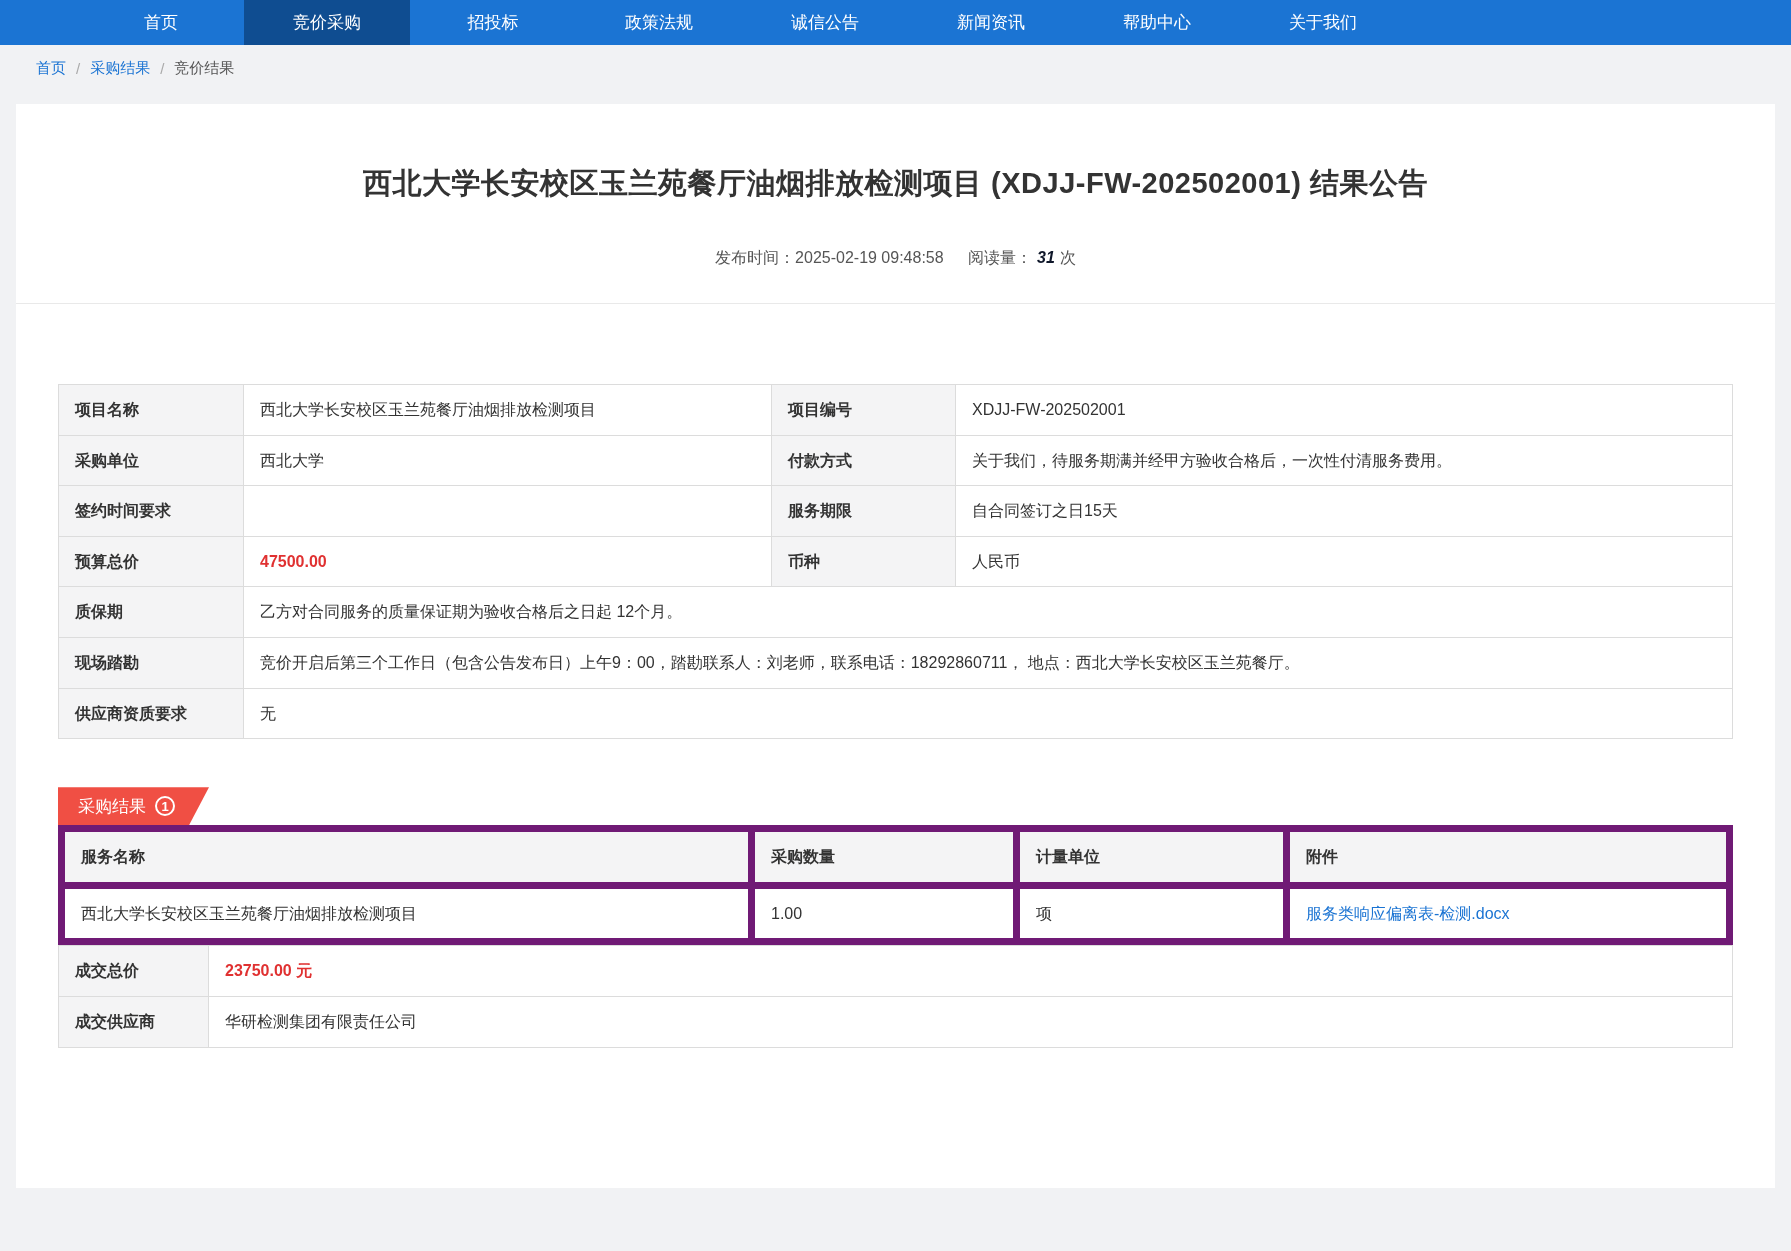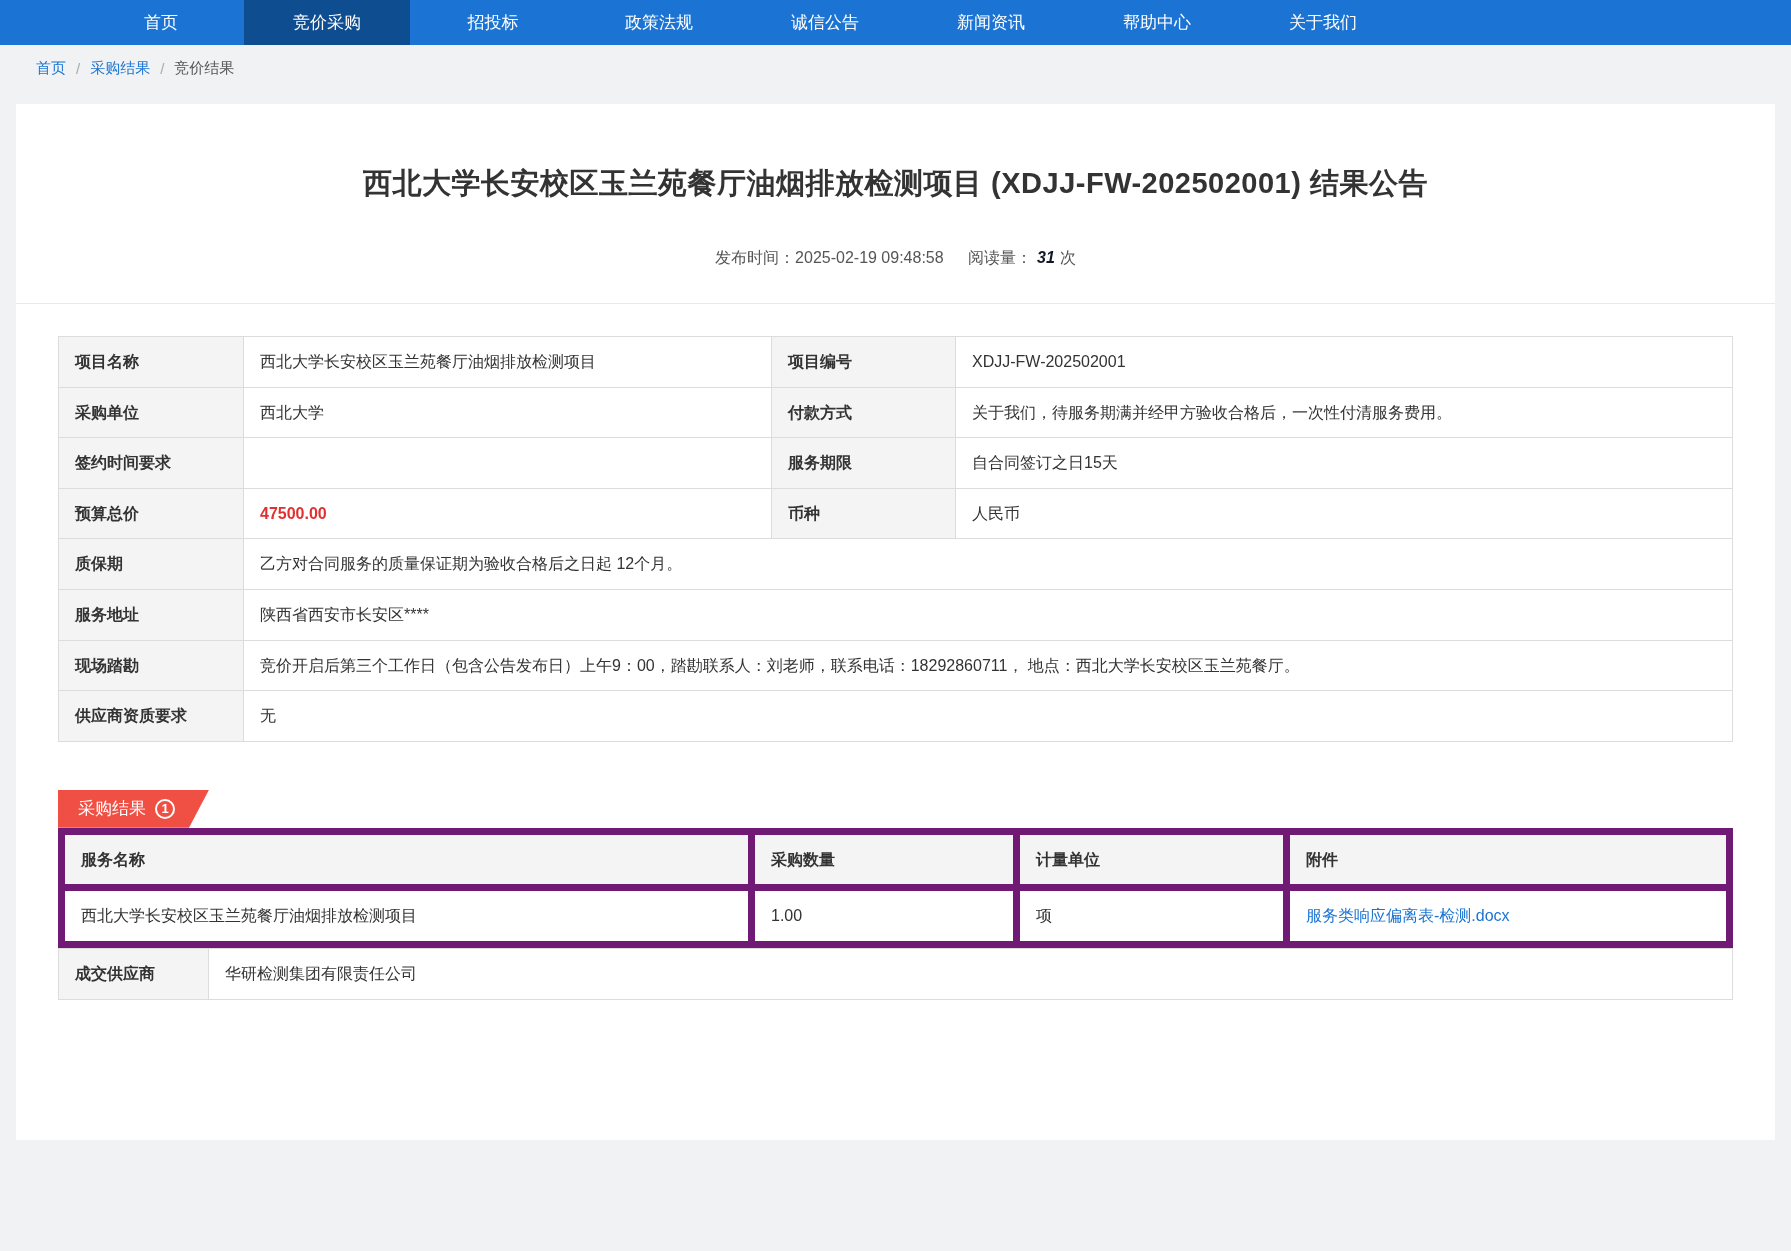--- a/index.html
+++ b/index.html
@@ -70,21 +70,21 @@
   .red-italic { color: #0f172a; font-style: italic; font-weight: bold; margin: 0 5px; }
 
   .divider {
     border-bottom: 1px solid #e9e9e9;
     margin-top: 34px;
   }
 
   
   table { border-collapse: collapse; }
   .info-table {
-    margin: 32px 42px 0;
+    margin: 80px 42px 0;
     width: calc(100% - 84px);
     font-size: 16px;
     table-layout: fixed;
   }
   .info-table td {
     border: 1px solid #dcdcdc;
     padding: 12px 16px;
     line-height: 1.6;
     word-break: break-all;
   }
@@ -223,24 +223,20 @@
       </tr>
       <tr>
         <td class="lbl">预算总价</td>
         <td><span class="red">47500.00</span></td>
         <td class="lbl">币种</td>
         <td>人民币</td>
       </tr>
       <tr>
         <td class="lbl">质保期</td>
         <td colspan="3">乙方对合同服务的质量保证期为验收合格后之日起 12个月。</td>
-      </tr>
-      <tr>
-        <td class="lbl">服务地址</td>
-        <td colspan="3">陕西省西安市长安区****</td>
       </tr>
       <tr>
         <td class="lbl">现场踏勘</td>
         <td colspan="3">竞价开启后第三个工作日（包含公告发布日）上午9：00，踏勘联系人：刘老师，联系电话：18292860711， 地点：西北大学长安校区玉兰苑餐厅。</td>
       </tr>
       <tr>
         <td class="lbl">供应商资质要求</td>
         <td colspan="3">无</td>
       </tr>
     </tbody>
@@ -277,19 +273,23 @@
   </table>
 
   
   <table class="summary-table">
     <colgroup>
       <col style="width:150px">
         <col>
     </colgroup>
     <tbody>
       <tr>
+        <td class="lbl2">成交总价</td>
+        <td><span class="red">23750.00 元</span></td>
+      </tr>
+      <tr>
         <td class="lbl2">成交供应商</td>
         <td>华研检测集团有限责任公司</td>
       </tr>
     </tbody>
   </table>
 
 </div>
 
 </body></html>

